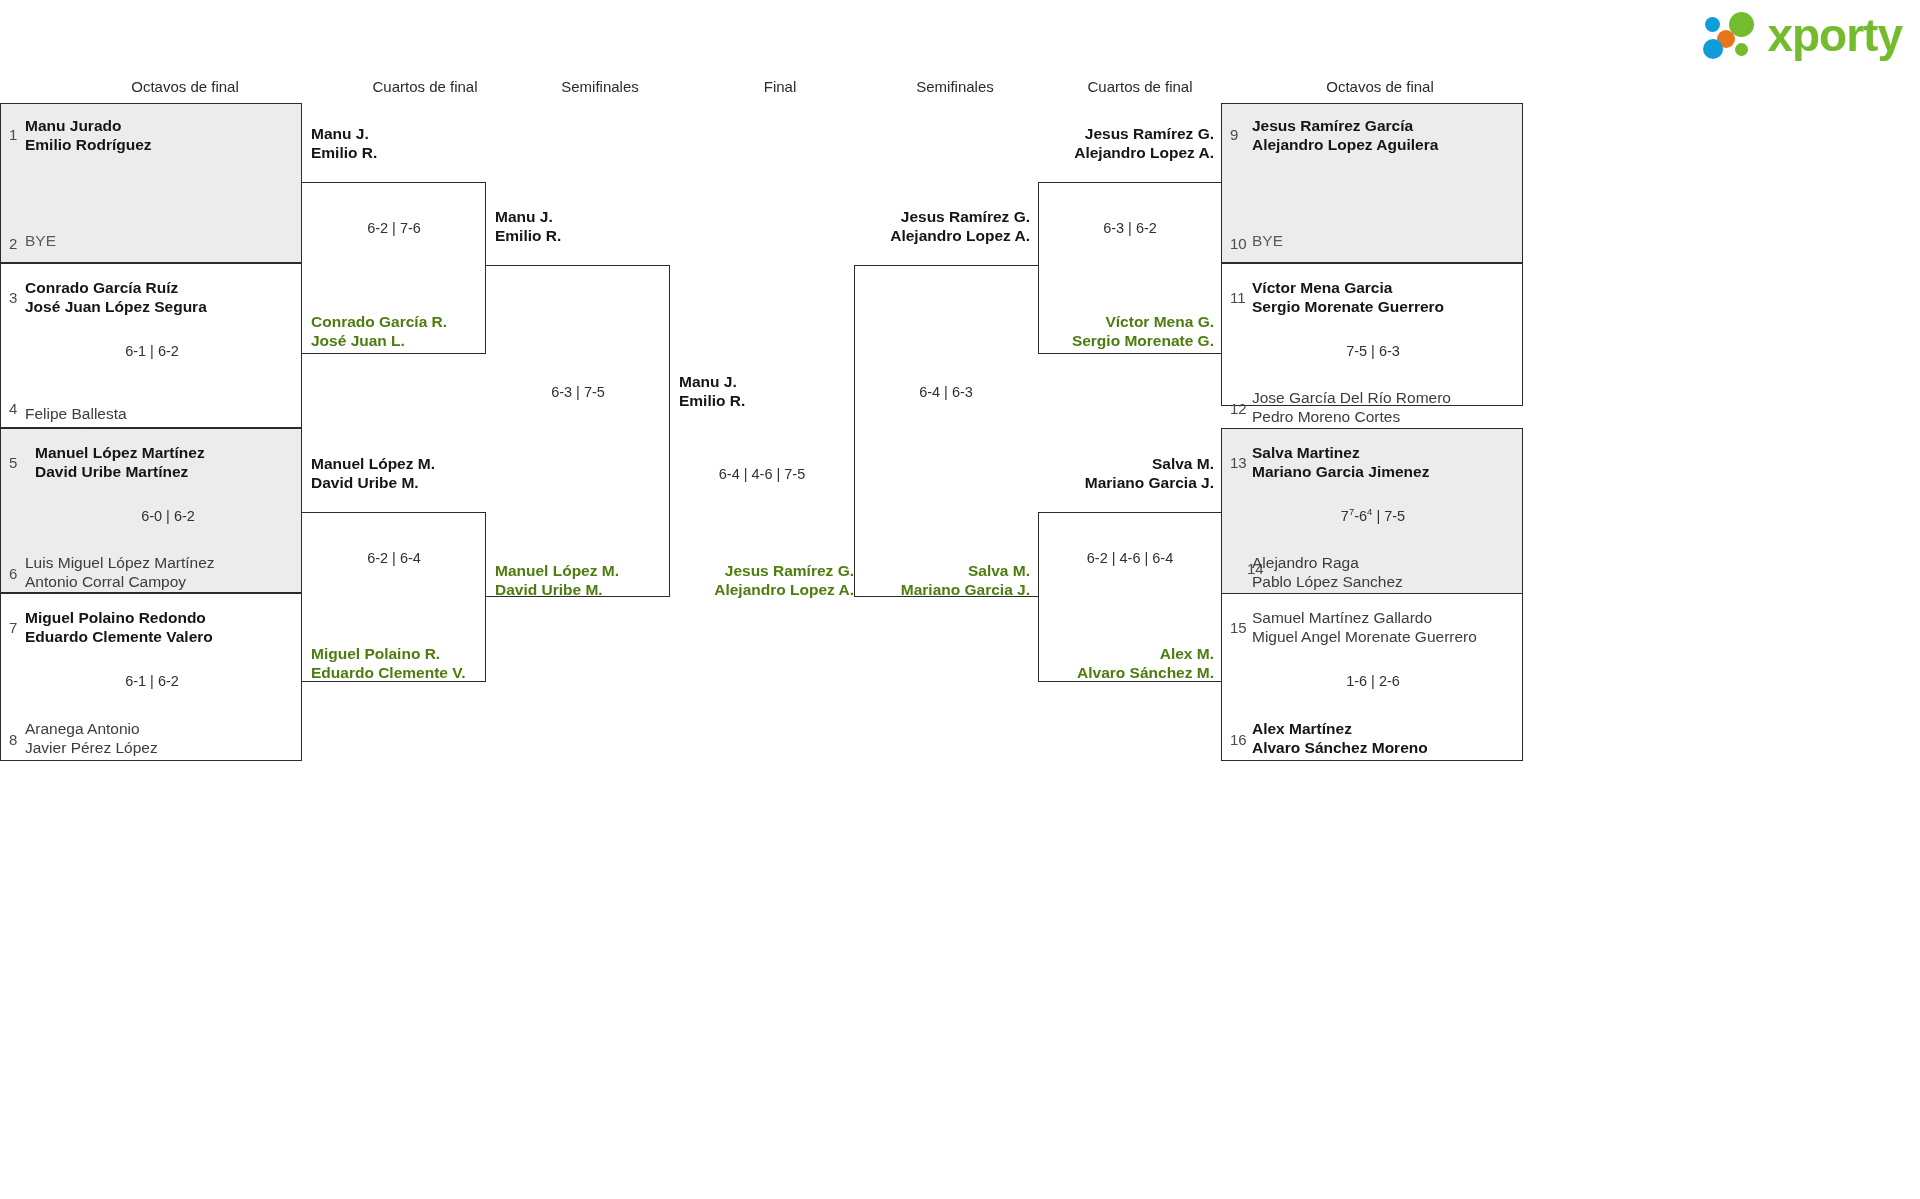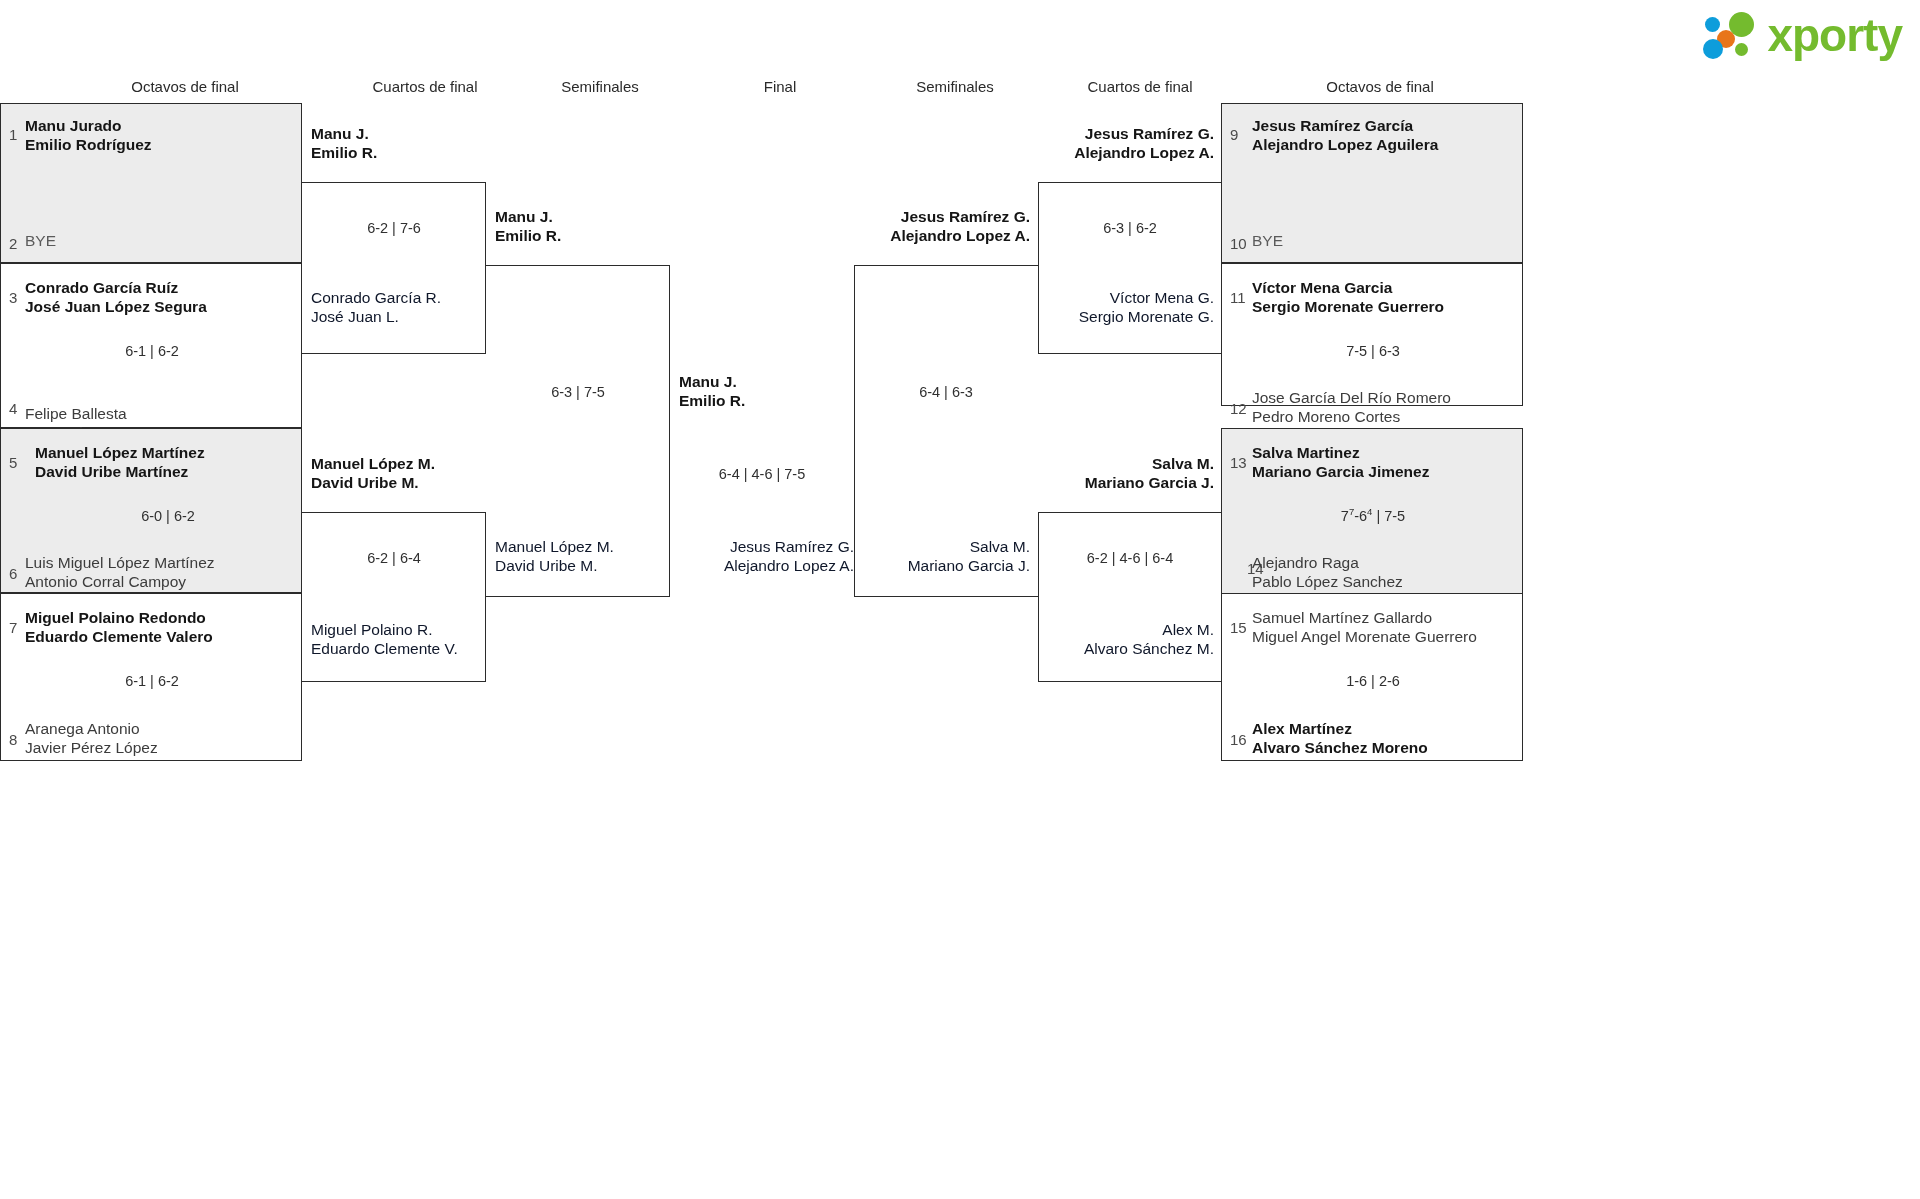--- a/index.html
+++ b/index.html
@@ -57,21 +57,21 @@
   }
   .score sup{font-size:9.5px;vertical-align:super;line-height:0;}
 
   
   .mbox{position:absolute;box-sizing:border-box;border:1px solid #2b2b2b;background:transparent;}
   .mbox.noleft{border-left:none;}
   .mbox.noright{border-right:none;}
 
   .pname{position:absolute;font-size:15.5px;line-height:1.24;white-space:nowrap;}
   .pname.win{font-weight:700;color:#151515;}
-  .pname.lose{font-weight:400;color:#0f172a;}
+  .pname.lose{font-weight:700;color:#4d7c0f;margin-top:24px;}
   .pname.ralign{text-align:right;}
 </style>
 </head>
 <body>
 
 <div id="header">
   <div id="logo">
     <div id="logo-dots">
       <i class="d-blue-sm"></i>
         <i class="d-green-lg"></i>

